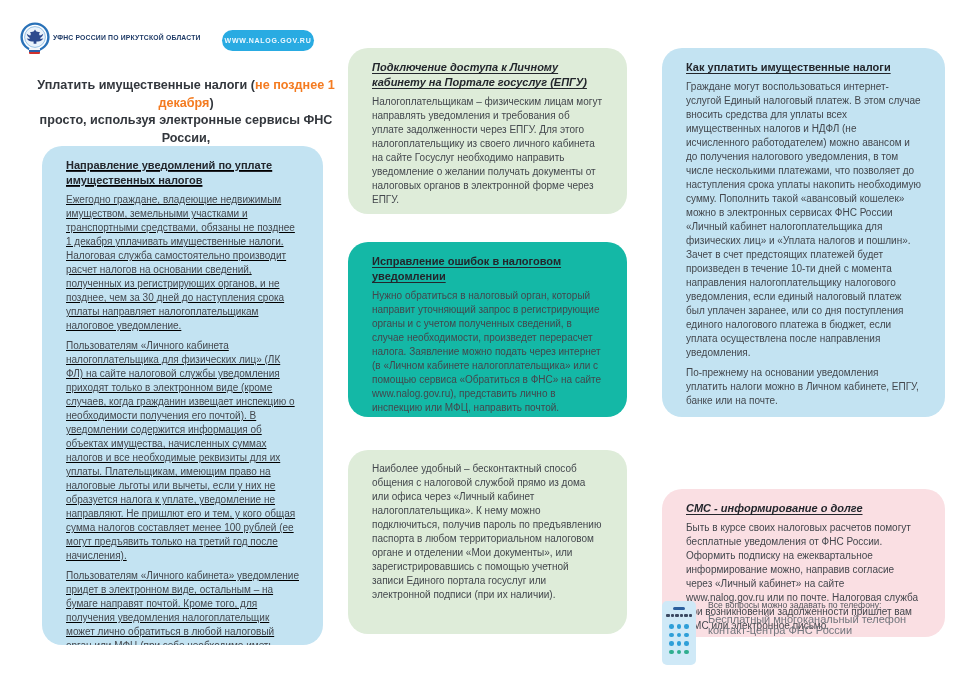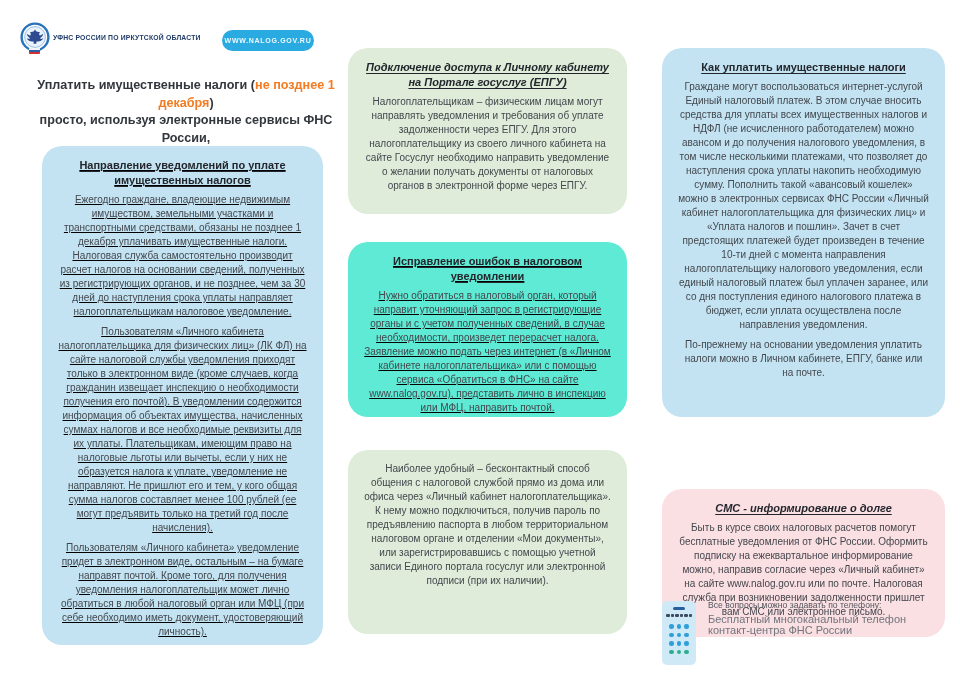--- a/index.html
+++ b/index.html
@@ -16,28 +16,28 @@
   .site-pill{position:absolute;left:222px;top:30px;width:92px;height:21px;border-radius:11px;
              background:#29abe2;color:#eef8ff;font-size:7px;font-weight:700;letter-spacing:.7px;
              text-align:center;line-height:22px;cursor:pointer;}
 
   
   .title{position:absolute;left:28px;top:77px;width:316px;text-align:center;
          font-size:12.6px;font-weight:700;color:#33373d;line-height:17.5px;margin:0;}
   .title .accent{color:#f47b20;}
 
   
-  .card{position:absolute;border-radius:20px;padding:12px 16px 10px;box-sizing:border-box;overflow:hidden;text-align:center;}
+  .card{position:absolute;border-radius:20px;padding:12px 24px 10px;box-sizing:border-box;overflow:hidden;}
   .card h2{margin:0 0 5px;font-size:11px;font-weight:700;color:#23262c;line-height:15px;
            text-decoration:underline;text-underline-offset:2px;}
   .card.italic h2{font-style:italic;}
   .card p{margin:0 0 6px;font-size:10px;line-height:14px;color:#43474d;}
   .c-blue{background:#c3e3f2;}
   .c-green{background:#deecd9;}
-  .c-orange{background:#5eead4;text-decoration:underline;}
+  .c-orange{background:#14b8a6;}
   .c-pink{background:#fadfe3;margin-top:42px;}
 
   .card-notifications{left:42px;top:146px;width:281px;height:499px;text-decoration:underline;}
   .card-epgu{left:348px;top:48px;width:279px;height:166px;}
   .card-error{left:348px;top:242px;width:279px;height:175px;}
   .card-lkfl{left:348px;top:450px;width:279px;height:184px;}
   .card-pay{left:662px;top:48px;width:283px;height:369px;}
   .card-sms{left:662px;top:447px;width:283px;height:148px;}
 
   

